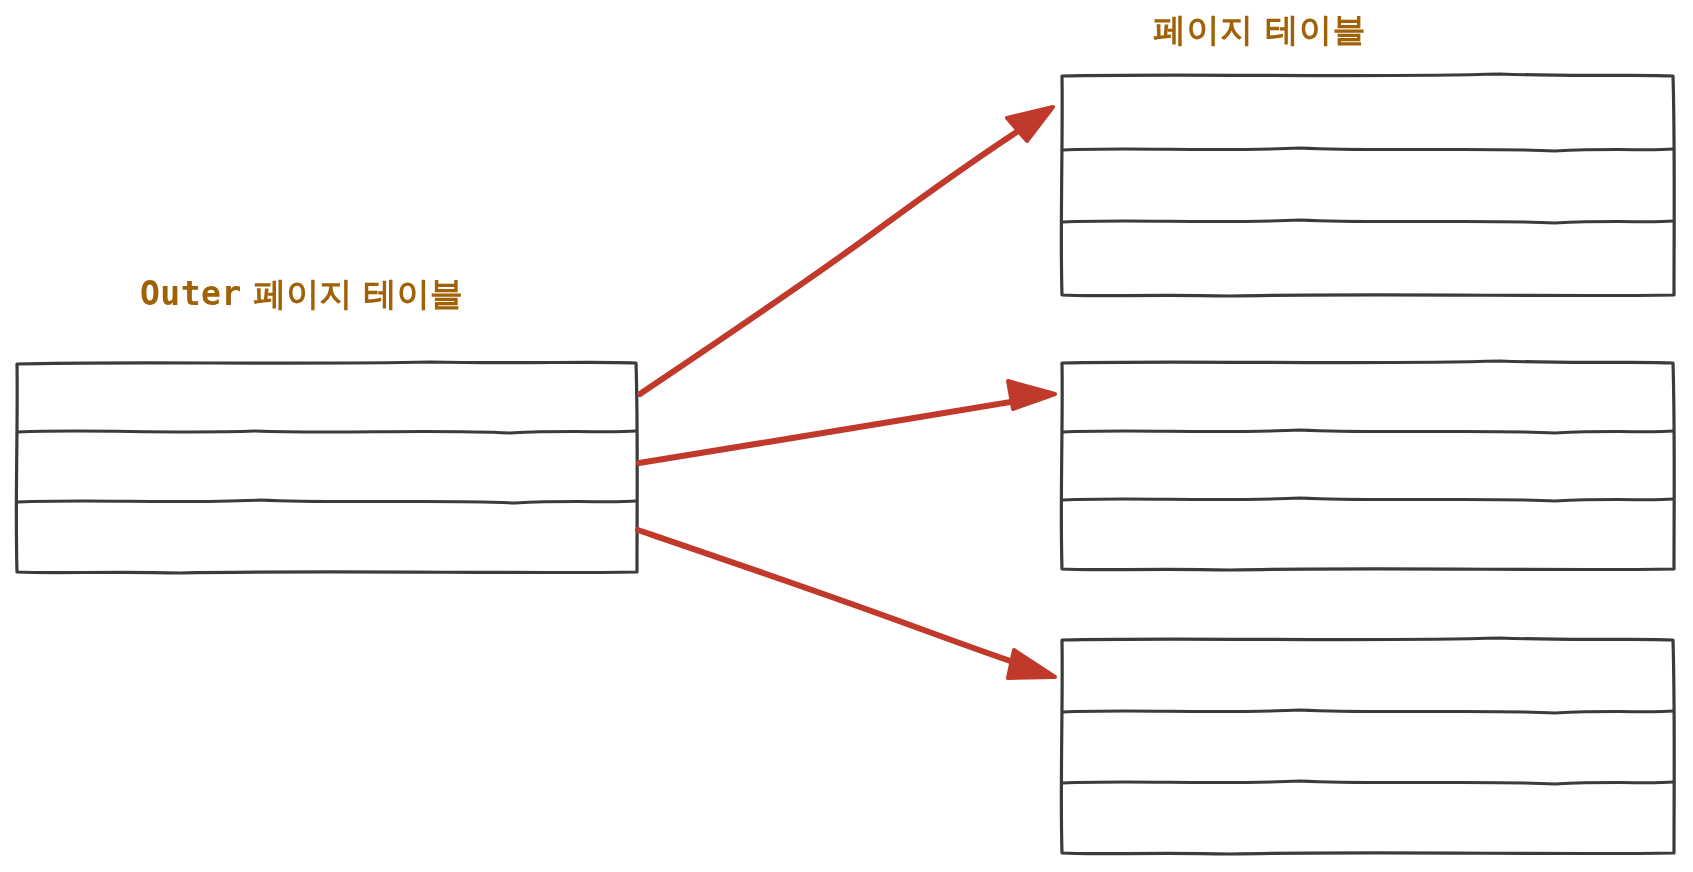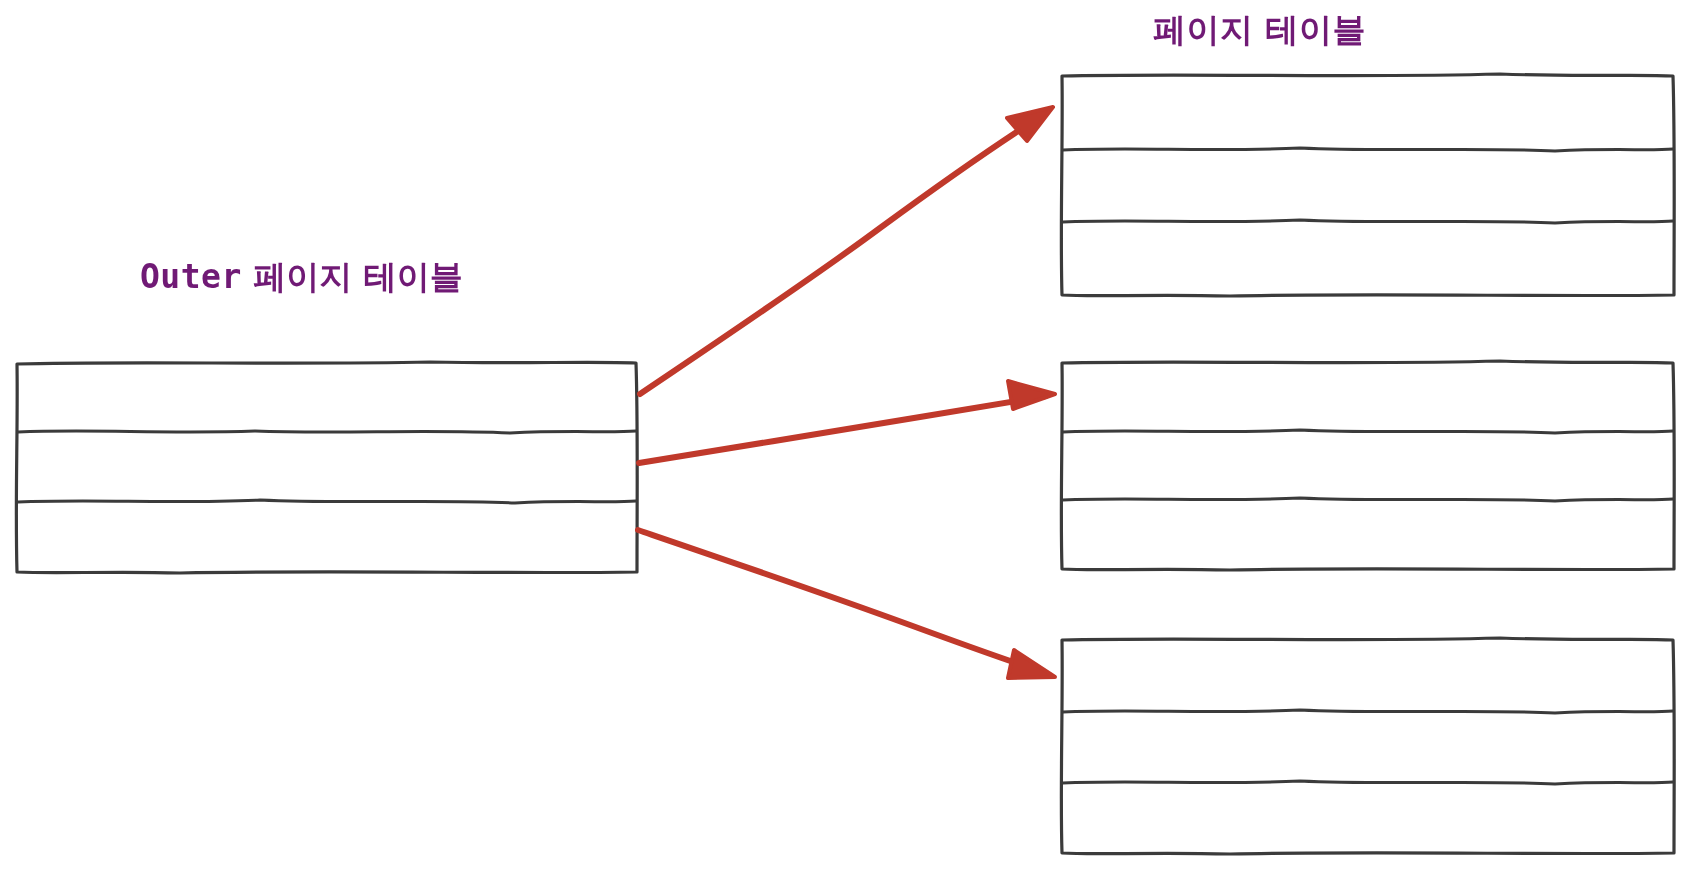--- a/index.html
+++ b/index.html
@@ -21,28 +21,28 @@
   .sketch-svg {
     position: absolute;
     top: 0;
     left: 0;
     width: 1693px;
     height: 872px;
     pointer-events: none;
   }
   .label {
     position: absolute;
-    color: #701a75;
+    color: #a16207;
     white-space: nowrap;
     font-weight: 600;
     letter-spacing: 0.5px;
   }
   .label-outer {
     left: 140px;
-    top: 255px;
+    top: 272px;
     font-size: 33px;
     font-family: "DejaVu Sans Mono", "Liberation Mono", monospace;
     font-weight: 700;
   }
   .label-outer .kr {
     font-family: "DejaVu Sans", "Liberation Sans", sans-serif;
     font-weight: 600;
     letter-spacing: 0px;
   }
   .label-pagetable {

